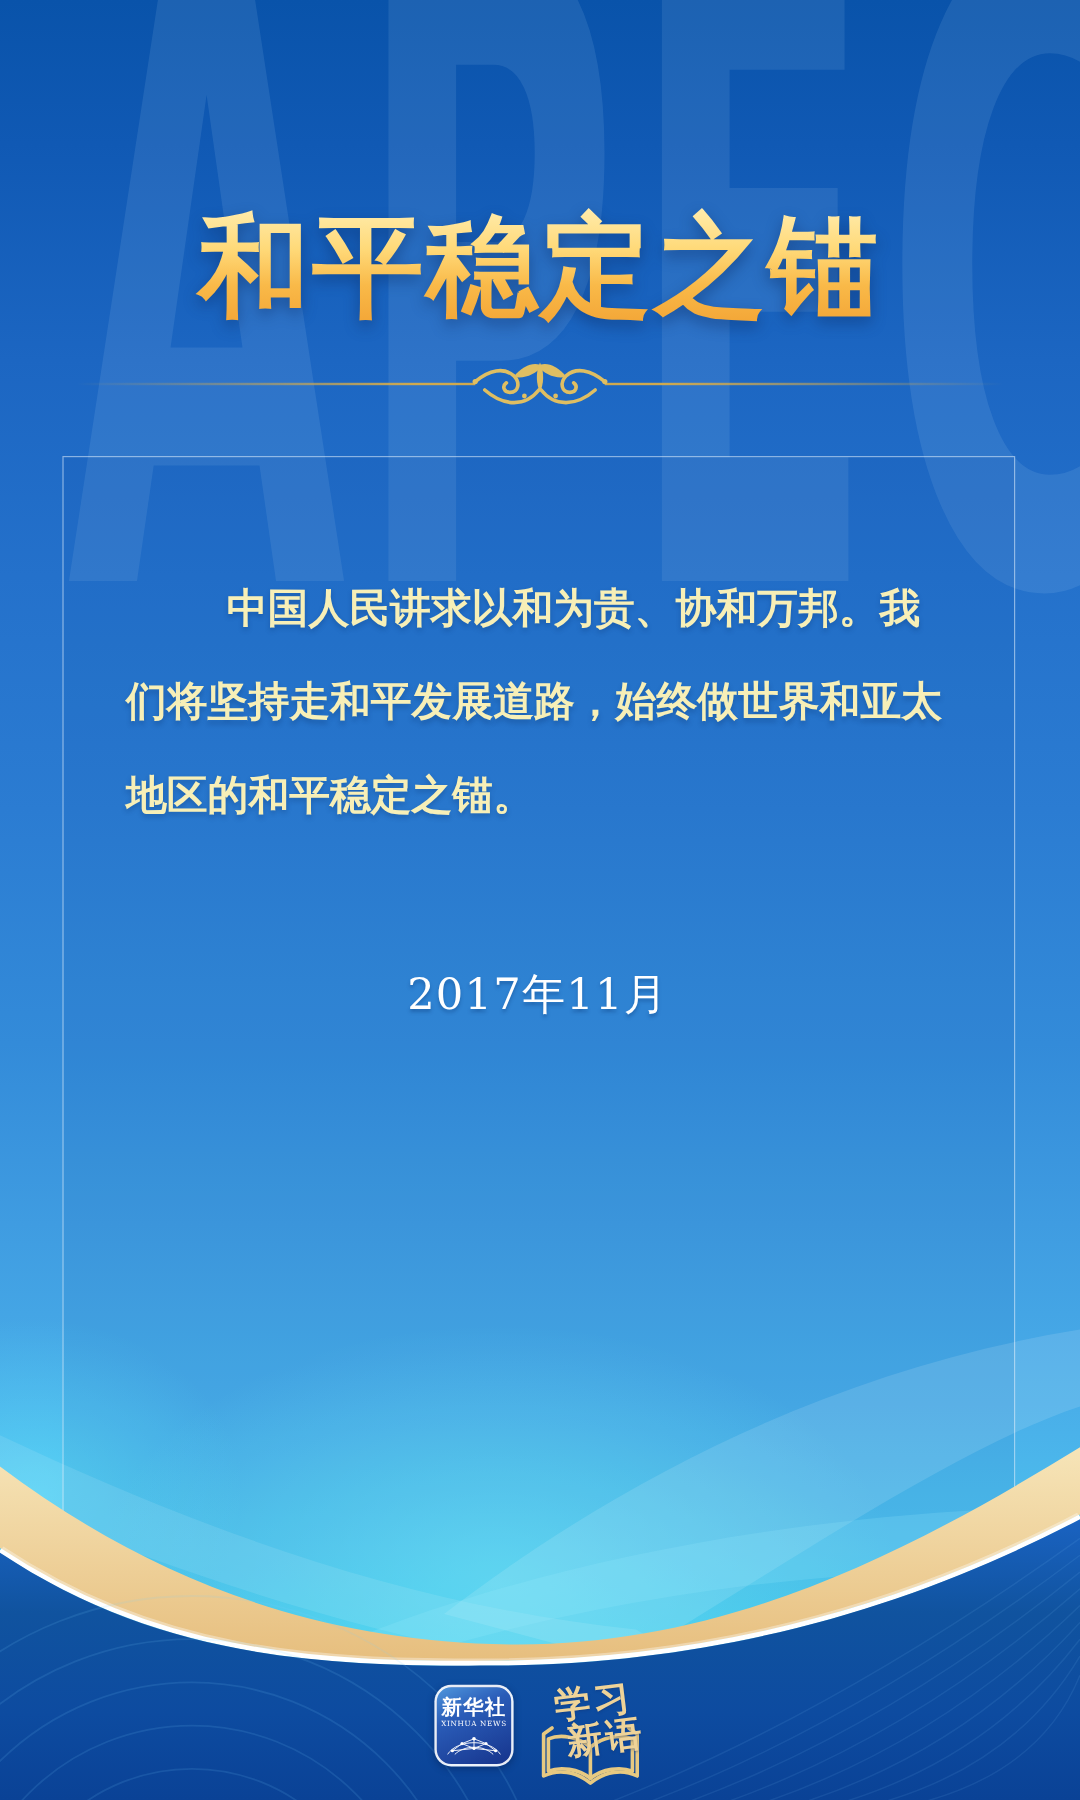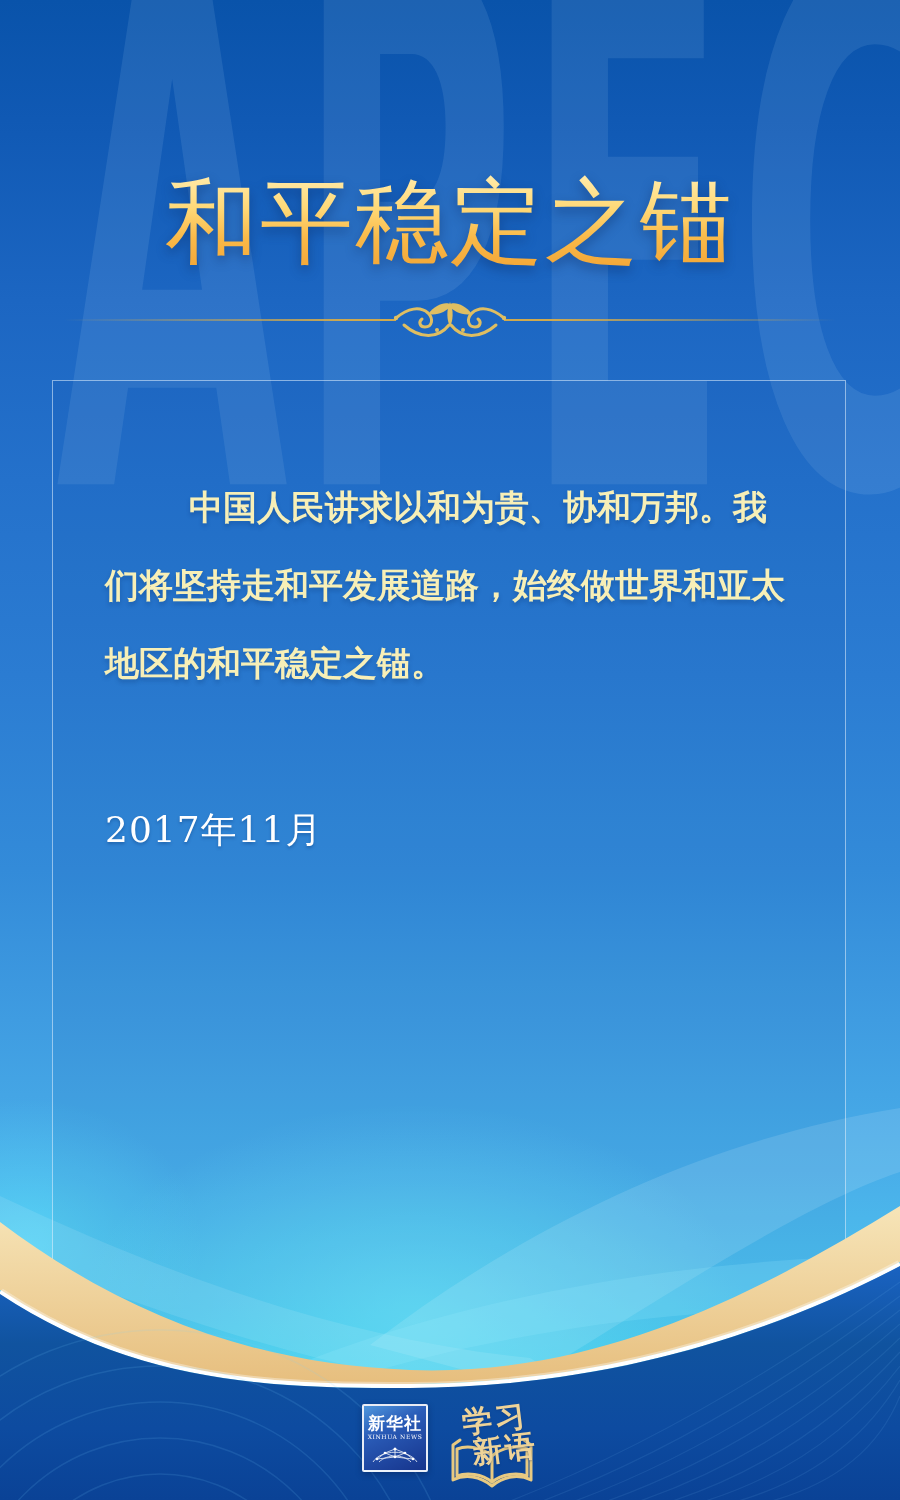--- a/index.html
+++ b/index.html
@@ -17,21 +17,21 @@
   .watermark{
     position:absolute;left:56px;top:-128px;
     font-size:300px;line-height:1;font-weight:bold;letter-spacing:8px;
     color:rgba(210,235,255,0.10);
     transform:scaleY(2.42);transform-origin:top left;
     white-space:nowrap;user-select:none;
   }
   
   .title{
     position:absolute;left:0;right:0;top:160px;margin:0;
-    text-align:center;font-size:93px;font-weight:normal;letter-spacing:2px;
+    text-align:center;font-size:93px;font-weight:bold;letter-spacing:2px;
     color:#fcc251;
     filter:drop-shadow(0 5px 6px rgba(8,40,96,0.45));
   }
   @supports ((-webkit-background-clip:text) or (background-clip:text)){
     .title{
       background:linear-gradient(180deg,#fff3c0 0%,#ffd978 38%,#f9b948 62%,#f09c2e 100%);
       -webkit-background-clip:text;background-clip:text;color:transparent;
     }
   }
   
@@ -46,34 +46,34 @@
     background:rgba(8,58,128,0.06);
   }
   .quote-text{
     position:absolute;left:105px;top:468px;width:690px;margin:0;
     font-family:"DejaVu Serif",serif;font-weight:bold;
     font-size:34px;line-height:78px;text-indent:84px;
     color:#f7efb7;text-shadow:0 3px 4px rgba(10,50,110,0.30);
   }
   .attribution{
     position:absolute;left:105px;top:802px;width:686px;
-    text-align:left;font-family:"DejaVu Serif",serif;
+    text-align:center;font-family:"DejaVu Serif",serif;
     font-size:36px;line-height:56px;letter-spacing:1px;color:#ffffff;
     text-shadow:0 2px 3px rgba(10,50,110,0.35);
   }
   .attribution span{display:block;}
   
   .waves{position:absolute;left:0;top:1080px;}
   
   .logos{
     position:absolute;left:0;right:0;top:1404px;
     display:flex;justify-content:center;align-items:flex-start;gap:18px;
   }
   .xinhua-icon{
-    width:62px;height:62px;border-radius:2px;
+    width:62px;height:62px;border-radius:14px;
     border:2px solid rgba(255,255,255,0.9);
     background:linear-gradient(155deg,#4f97dd 0%,#2a5cb8 35%,#16348c 100%);
     display:flex;flex-direction:column;align-items:center;justify-content:center;
     padding-top:2px;box-shadow:0 2px 6px rgba(0,20,60,0.35);
   }
   .xinhua-cn{font-size:17px;font-weight:bold;color:#fff;letter-spacing:1px;line-height:19px;}
   .xinhua-en{font-family:"DejaVu Serif",serif;font-size:6px;color:#fff;letter-spacing:0.6px;line-height:8px;}
   .xuexi-logo{position:relative;width:92px;height:98px;color:#eed398;}
   .xuexi-line{
     position:absolute;font-weight:bold;font-size:30px;line-height:30px;

